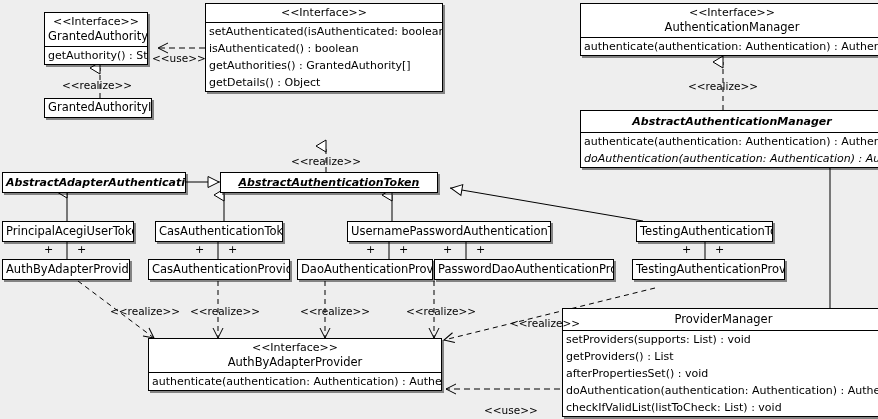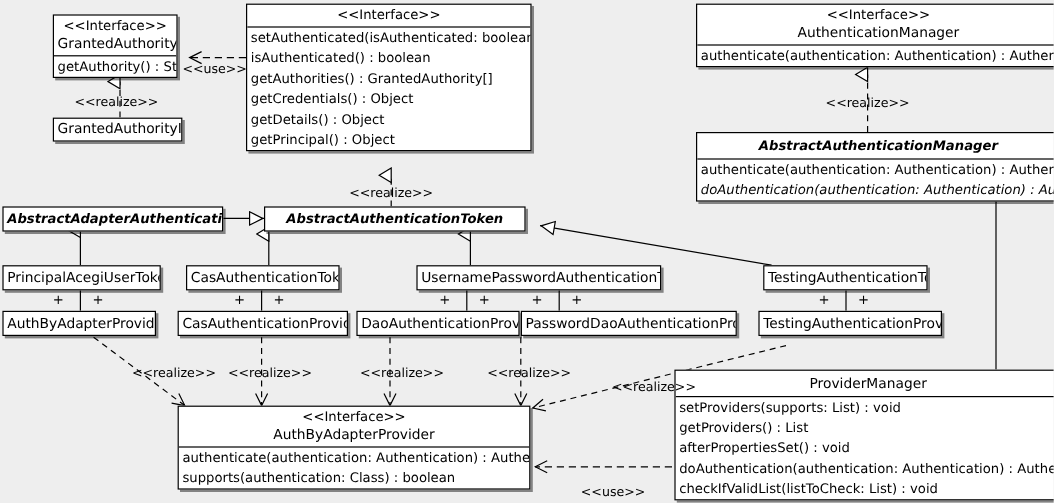--- a/index.html
+++ b/index.html
@@ -135,23 +135,21 @@
   </div>
 
   <div class="box" style="left:205px;top:3px;width:238px;">
     <div class="hdr">
       <div class="stereo">&lt;&lt;Interface&gt;&gt;</div>
     </div>
     <div class="members sep">
       <div class="member">setAuthenticated(isAuthenticated: boolean) : void</div>
       <div class="member">isAuthenticated() : boolean</div>
       <div class="member">getAuthorities() : GrantedAuthority[]</div>
-      <div class="member">getCredentials() : Object</div>
       <div class="member">getDetails() : Object</div>
-      <div class="member">getPrincipal() : Object</div>
     </div>
   </div>
 
   <div class="box" style="left:580px;top:3px;width:304px;">
     <div class="hdr">
       <div class="stereo">&lt;&lt;Interface&gt;&gt;</div>
       <div class="cname plain">AuthenticationManager</div>
     </div>
     <div class="members sep">
       <div class="member">authenticate(authentication: Authentication) : Authentication</div>
@@ -168,21 +166,21 @@
     </div>
   </div>
 
   <div class="box" style="left:2px;top:172px;width:184px;">
     <div class="hdr" style="padding-top:2px;padding-bottom:2px;">
       <div class="cname abstract">AbstractAdapterAuthenticationToken</div>
     </div>
   </div>
 
   <div class="box" style="left:220px;top:172px;width:218px;">
-    <div class="hdr" style="padding-top:2px;padding-bottom:2px;">
+    <div class="hdr" style="padding-top:2px;padding-bottom:2px;text-decoration:underline;">
       <div class="cname abstract">AbstractAuthenticationToken</div>
     </div>
   </div>
 
   <div class="box" style="left:2px;top:221px;width:132px;">
     <div class="hdr" style="padding-top:2px;padding-bottom:2px;">
       <div class="cname plain">PrincipalAcegiUserToken</div>
     </div>
   </div>
 
@@ -234,21 +232,20 @@
     </div>
   </div>
 
   <div class="box" style="left:148px;top:338px;width:294px;">
     <div class="hdr">
       <div class="stereo">&lt;&lt;Interface&gt;&gt;</div>
       <div class="cname plain">AuthByAdapterProvider</div>
     </div>
     <div class="members sep">
       <div class="member">authenticate(authentication: Authentication) : Authentication</div>
-      <div class="member">supports(authentication: Class) : boolean</div>
     </div>
   </div>
 
   <div class="box" style="left:562px;top:308px;width:323px;">
     <div class="hdr" style="padding-top:3px;padding-bottom:3px;">
       <div class="cname plain">ProviderManager</div>
     </div>
     <div class="members sep">
       <div class="member">setProviders(supports: List) : void</div>
       <div class="member">getProviders() : List</div>

